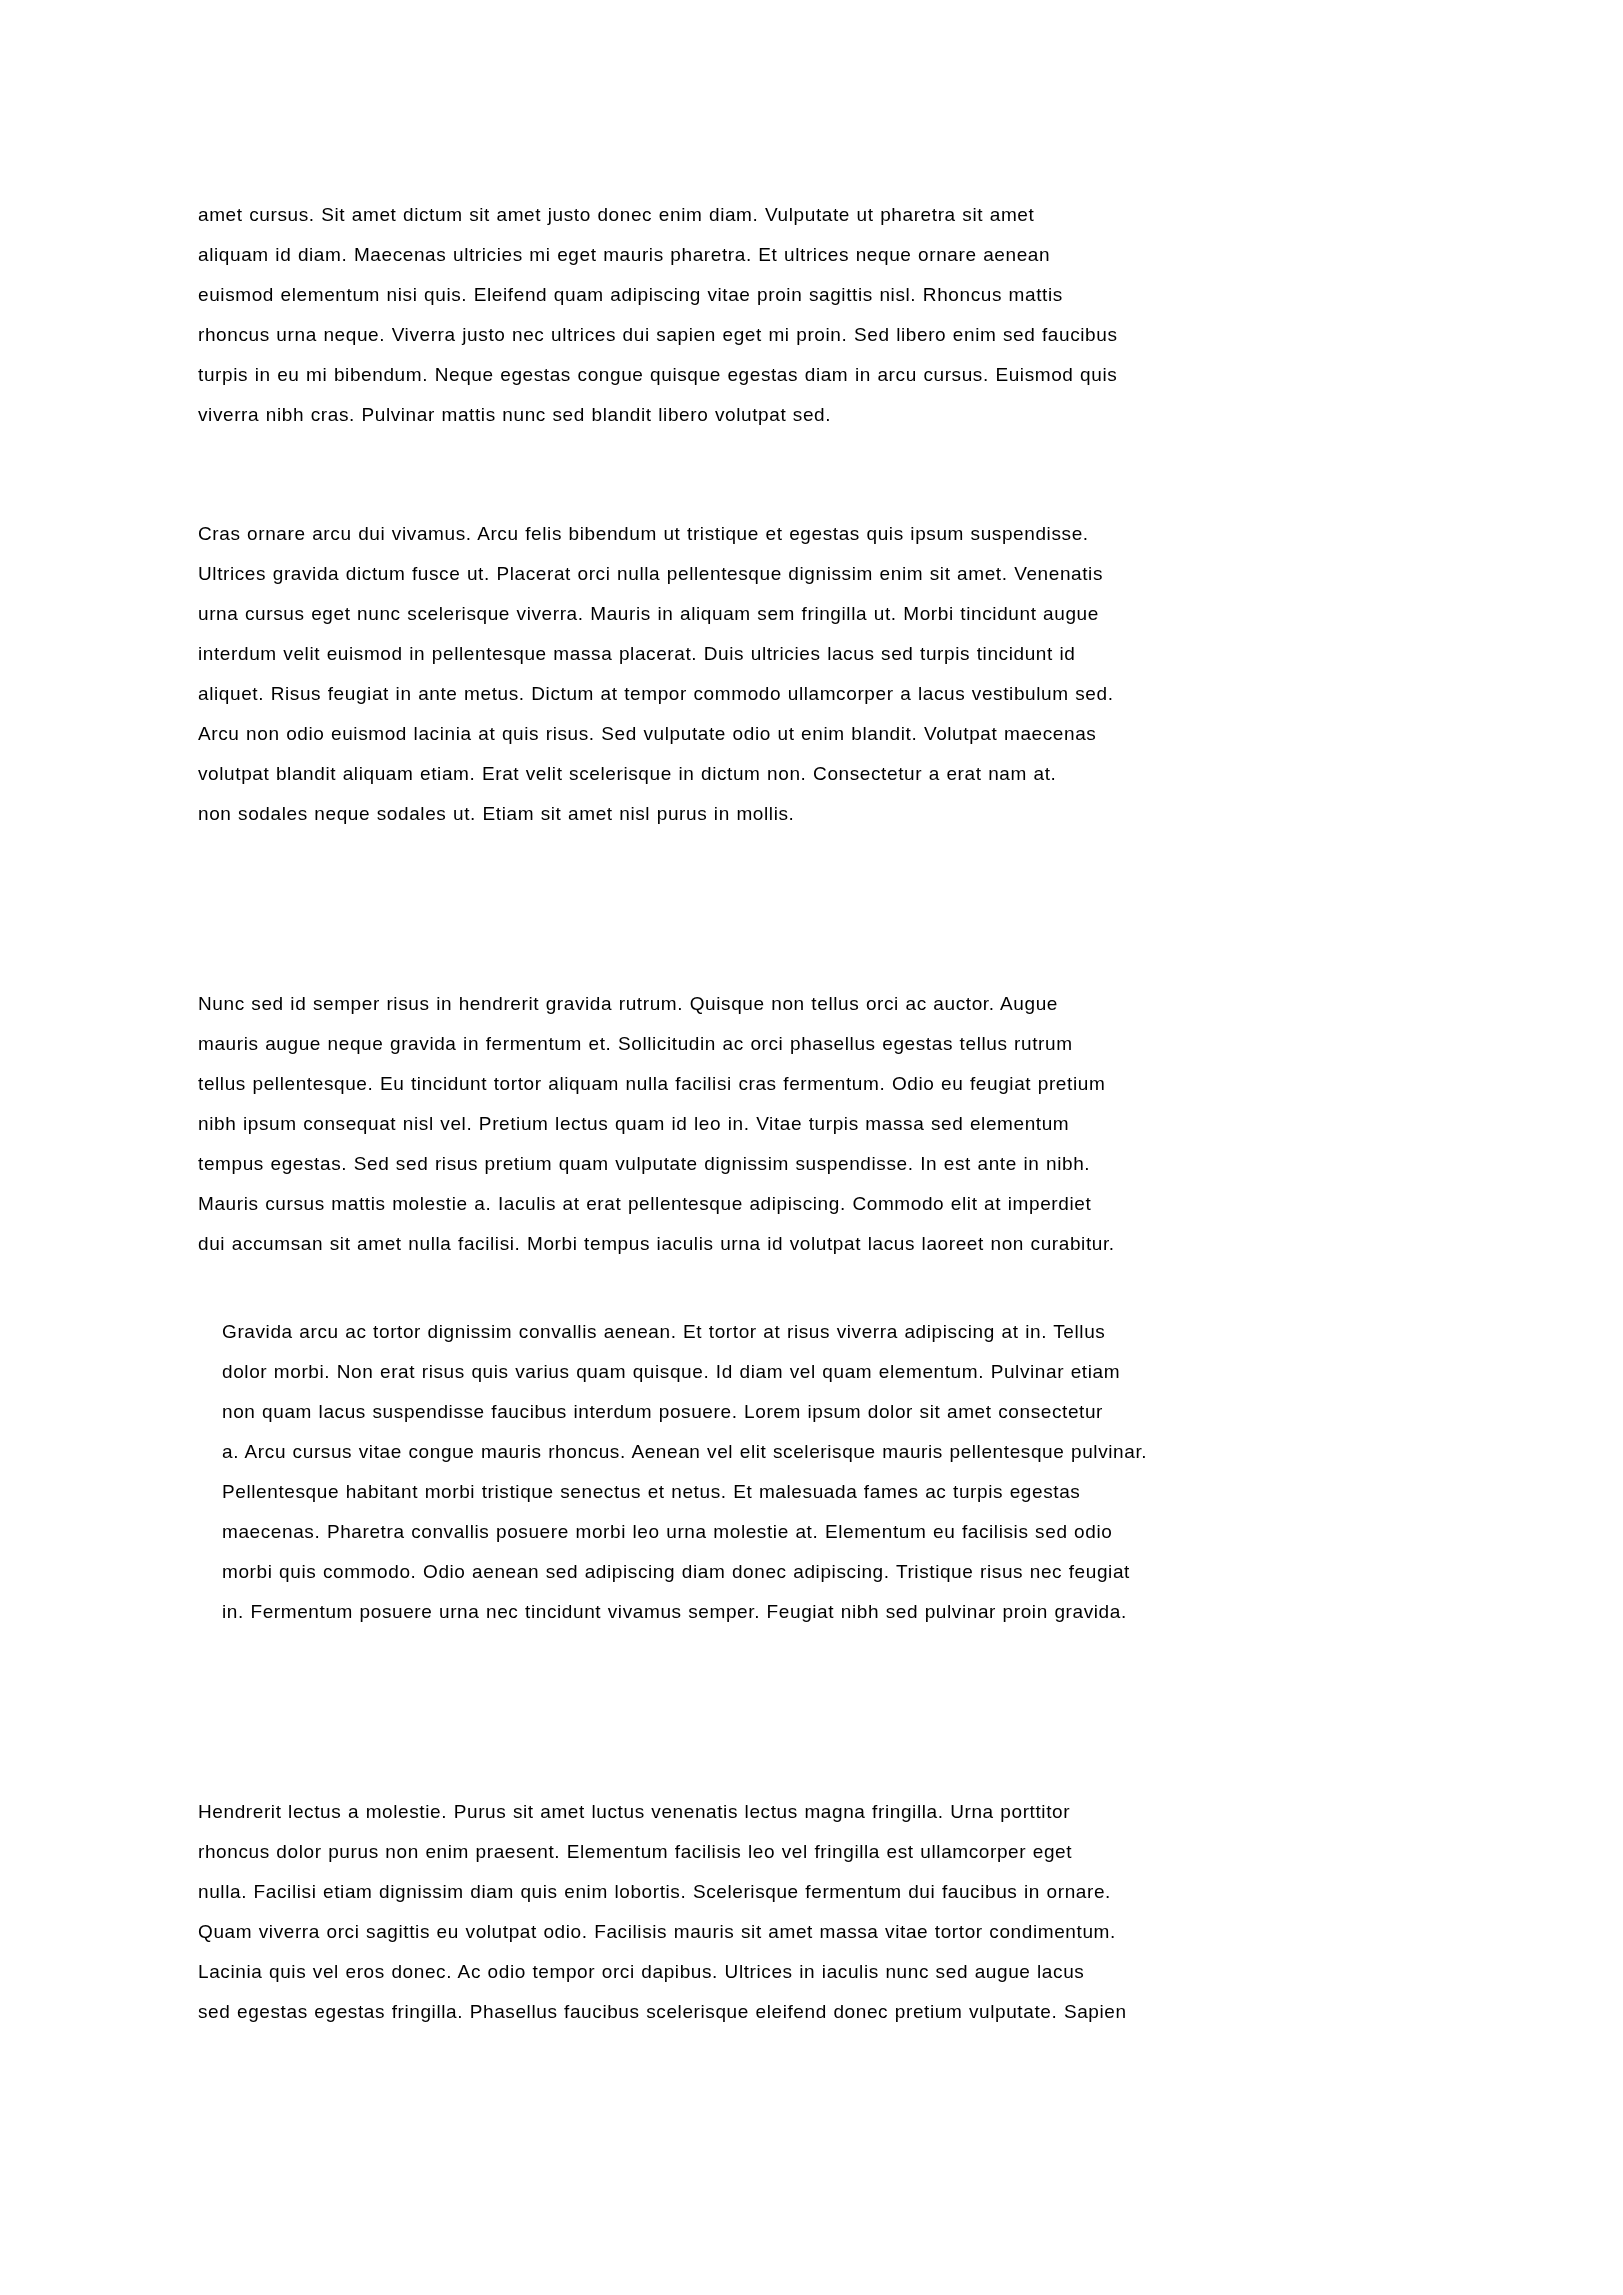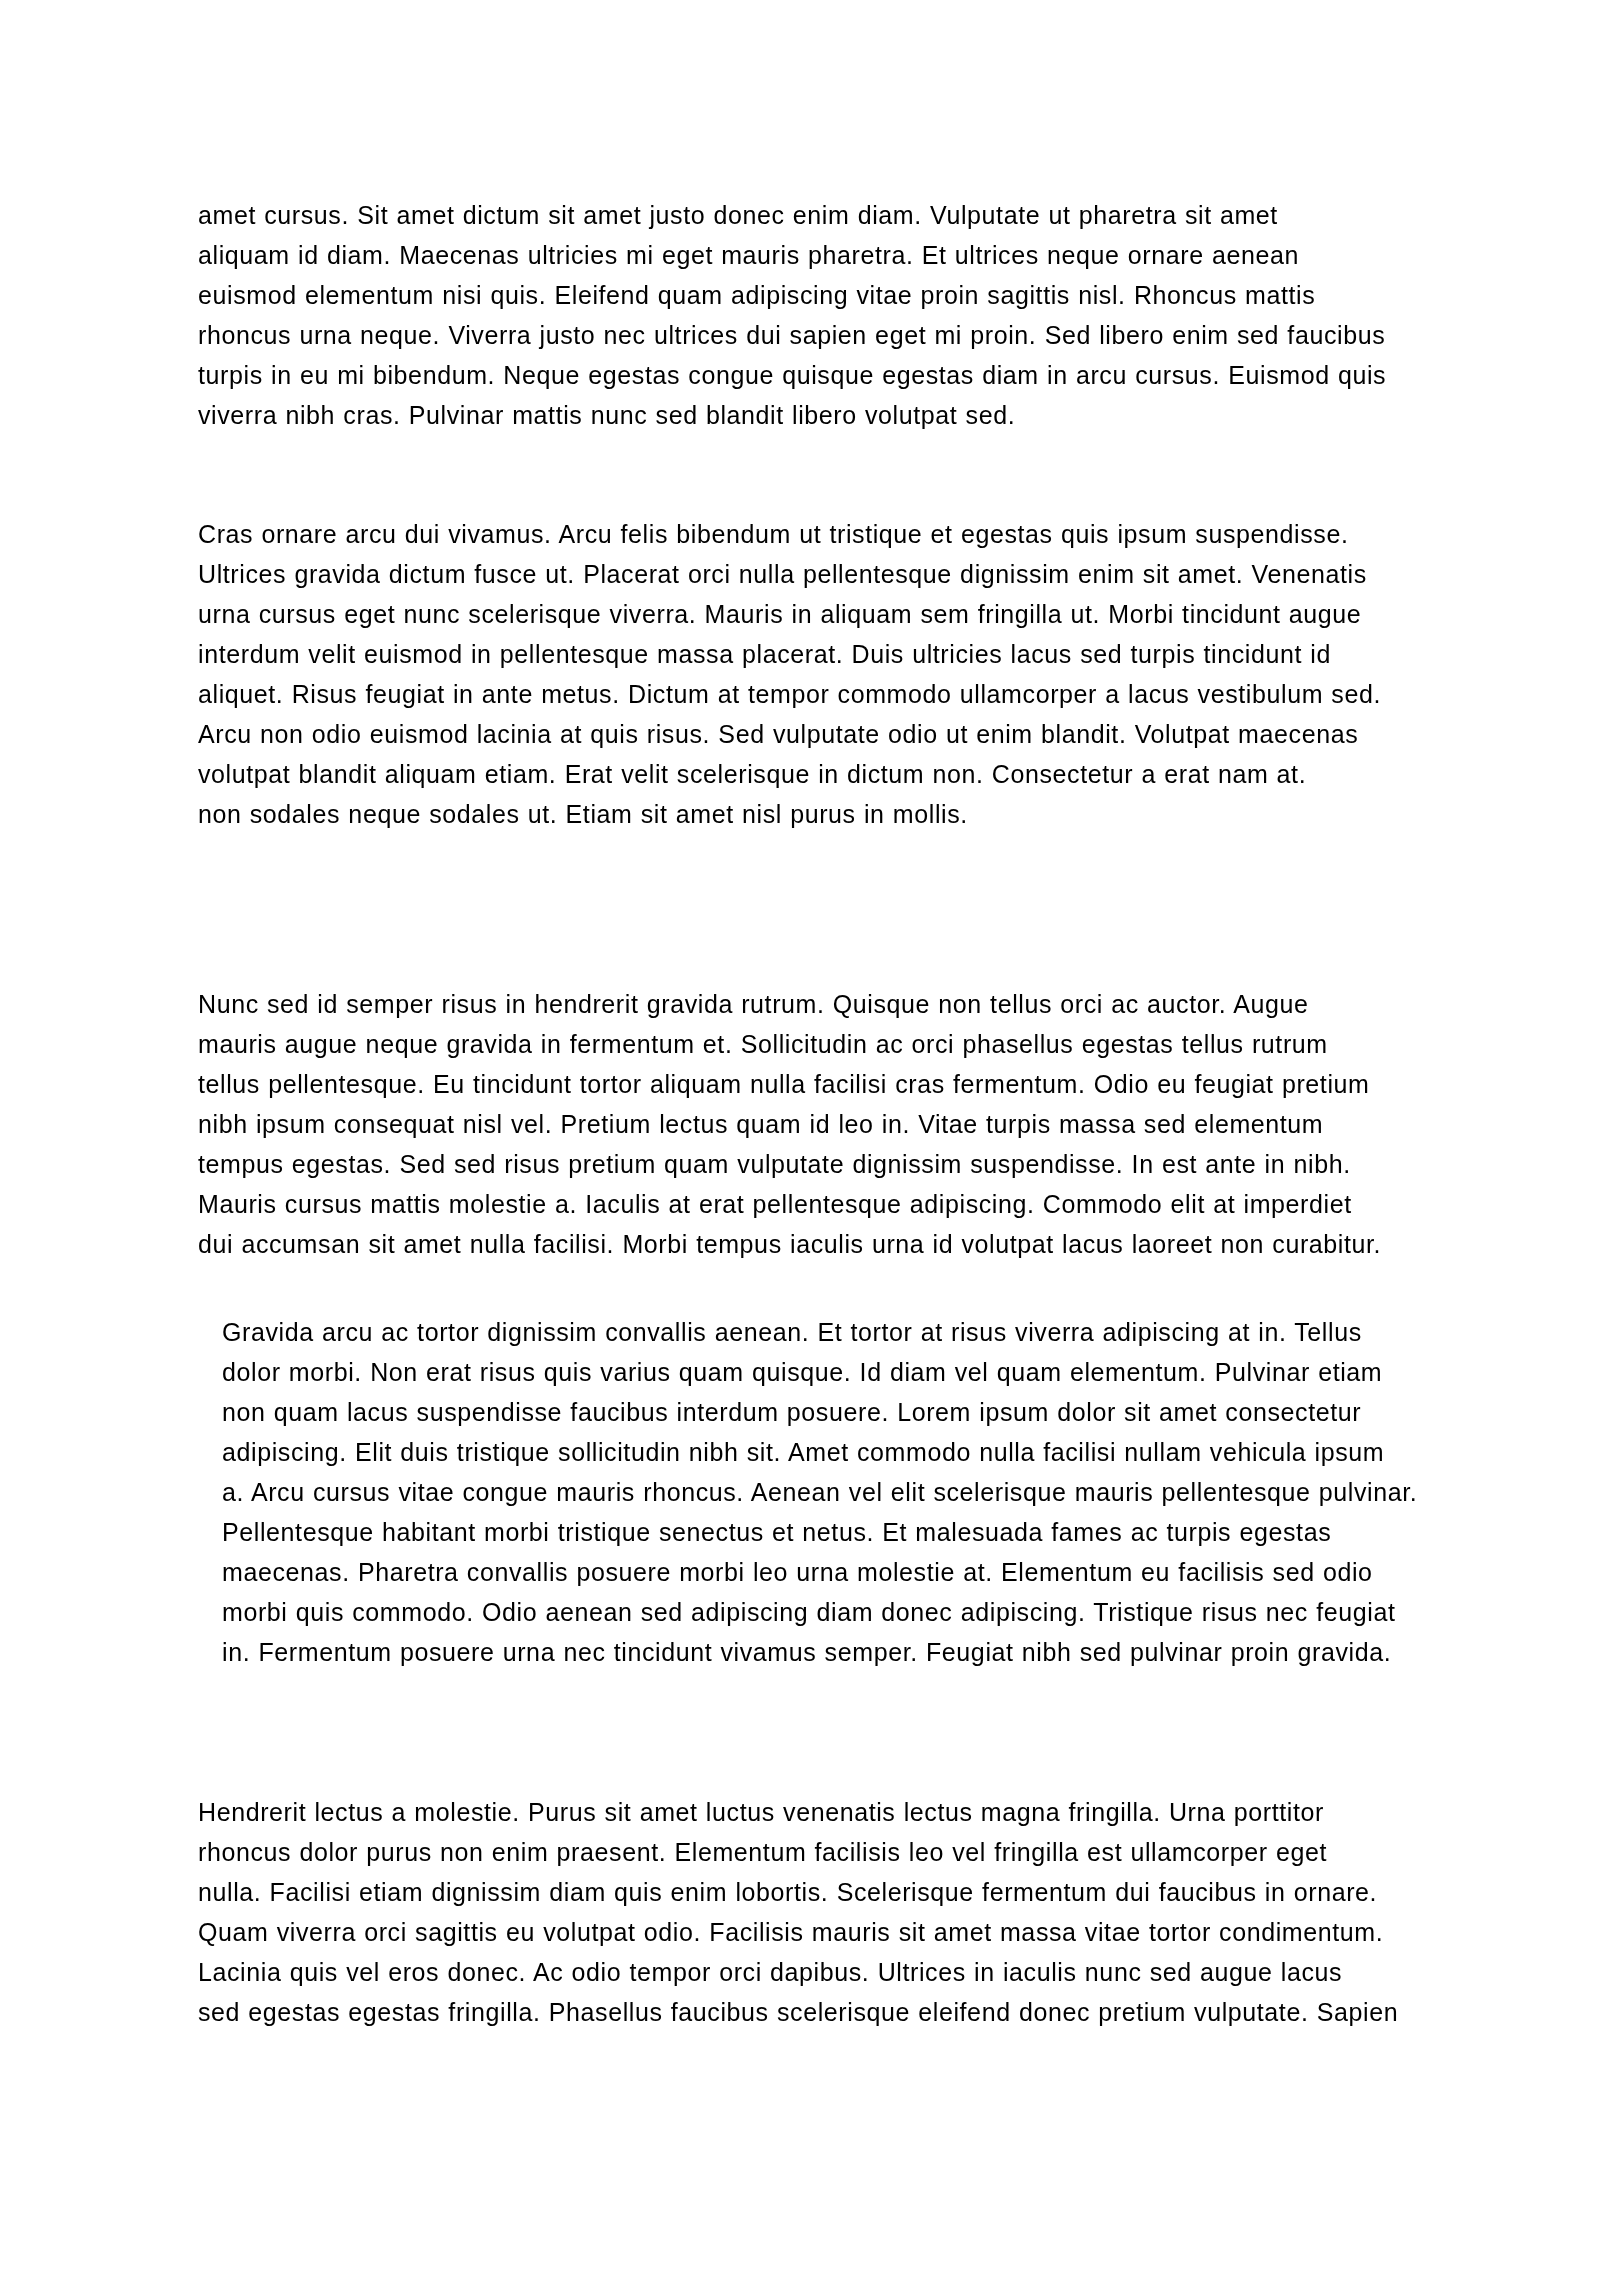--- a/index.html
+++ b/index.html
@@ -11,21 +11,21 @@
   .body-text {
     position: absolute; left: 198px; top: 0; width: 1243px;
   }
   .paragraph { position: absolute; left: 0; width: 1243px; }
   .line {
     display: block;
     white-space: nowrap;
     height: 40px;
     line-height: 40px;
     font-family: "Liberation Sans", sans-serif;
-    font-size: 25px;
+    font-size: 19px;
     letter-spacing: 0.6px;
     word-spacing: 0.7px;
     color: #000000;
   }
   
   #p0 { top: 195px; }
   #p1 { top: 514px; }
   #p2 { top: 952px; margin-top: 32px; }
   #p3 { top: 1312px; margin-left: 24px; }
   #p4 { top: 1792px; }
@@ -63,21 +63,20 @@
       <span class="line">nibh ipsum consequat nisl vel. Pretium lectus quam id leo in. Vitae turpis massa sed elementum</span>
       <span class="line">tempus egestas. Sed sed risus pretium quam vulputate dignissim suspendisse. In est ante in nibh.</span>
       <span class="line">Mauris cursus mattis molestie a. Iaculis at erat pellentesque adipiscing. Commodo elit at imperdiet</span>
       <span class="line">dui accumsan sit amet nulla facilisi. Morbi tempus iaculis urna id volutpat lacus laoreet non curabitur.</span>
     </div>
 
     <div class="paragraph" id="p3">
       <span class="line">Gravida arcu ac tortor dignissim convallis aenean. Et tortor at risus viverra adipiscing at in. Tellus</span>
       <span class="line">dolor morbi. Non erat risus quis varius quam quisque. Id diam vel quam elementum. Pulvinar etiam</span>
       <span class="line">non quam lacus suspendisse faucibus interdum posuere. Lorem ipsum dolor sit amet consectetur</span>
-      <span class="line">adipiscing. Elit duis tristique sollicitudin nibh sit. Amet commodo nulla facilisi nullam vehicula ipsum</span>
       <span class="line">a. Arcu cursus vitae congue mauris rhoncus. Aenean vel elit scelerisque mauris pellentesque pulvinar.</span>
       <span class="line">Pellentesque habitant morbi tristique senectus et netus. Et malesuada fames ac turpis egestas</span>
       <span class="line">maecenas. Pharetra convallis posuere morbi leo urna molestie at. Elementum eu facilisis sed odio</span>
       <span class="line">morbi quis commodo. Odio aenean sed adipiscing diam donec adipiscing. Tristique risus nec feugiat</span>
       <span class="line">in. Fermentum posuere urna nec tincidunt vivamus semper. Feugiat nibh sed pulvinar proin gravida.</span>
     </div>
 
     <div class="paragraph" id="p4">
       <span class="line">Hendrerit lectus a molestie. Purus sit amet luctus venenatis lectus magna fringilla. Urna porttitor</span>
       <span class="line">rhoncus dolor purus non enim praesent. Elementum facilisis leo vel fringilla est ullamcorper eget</span>

